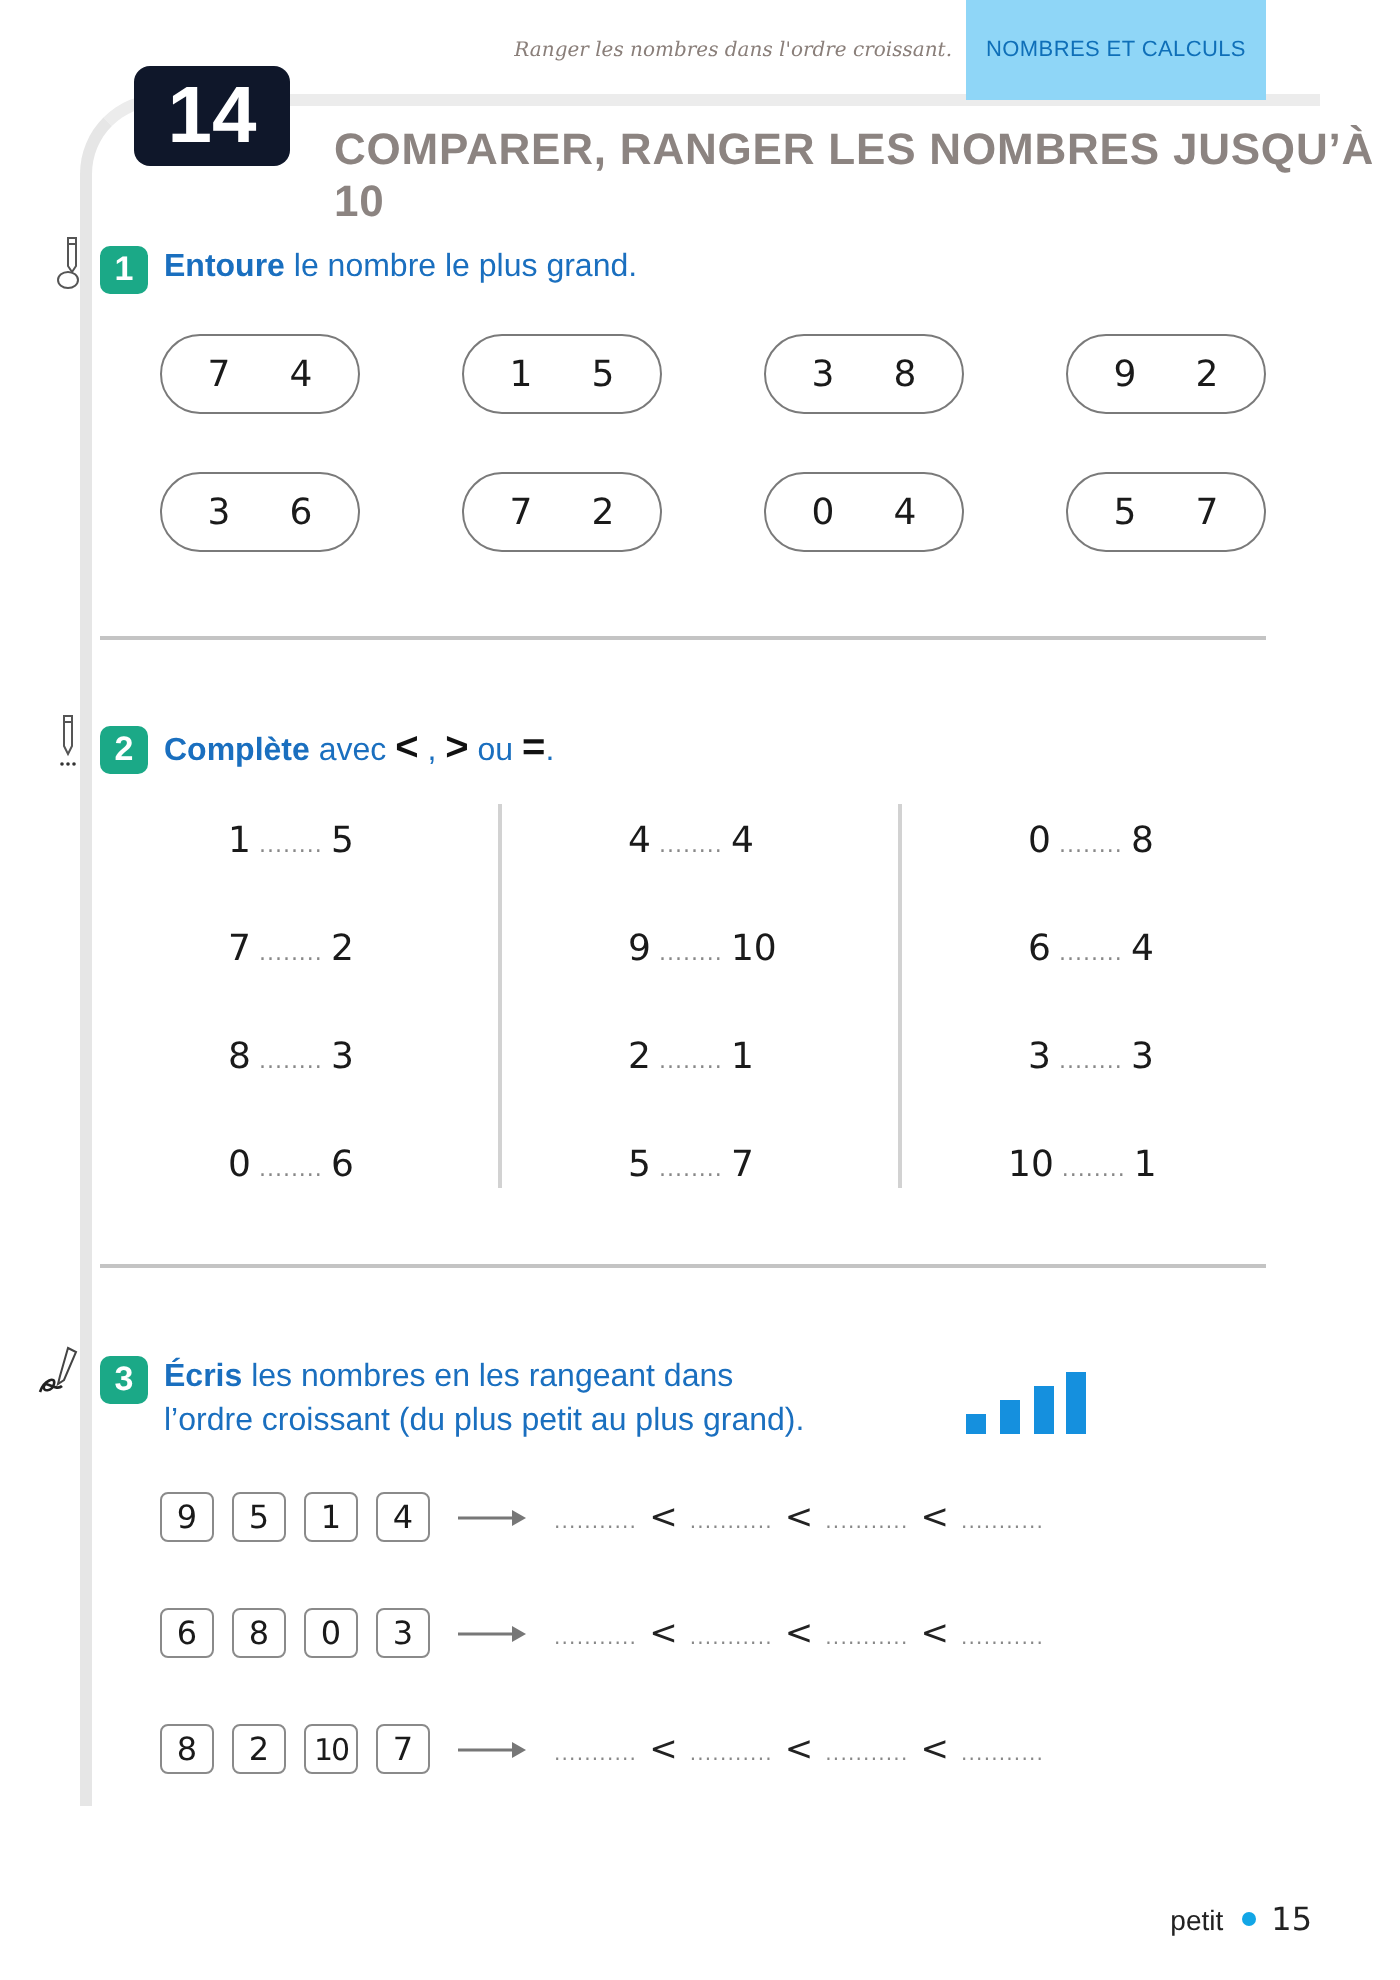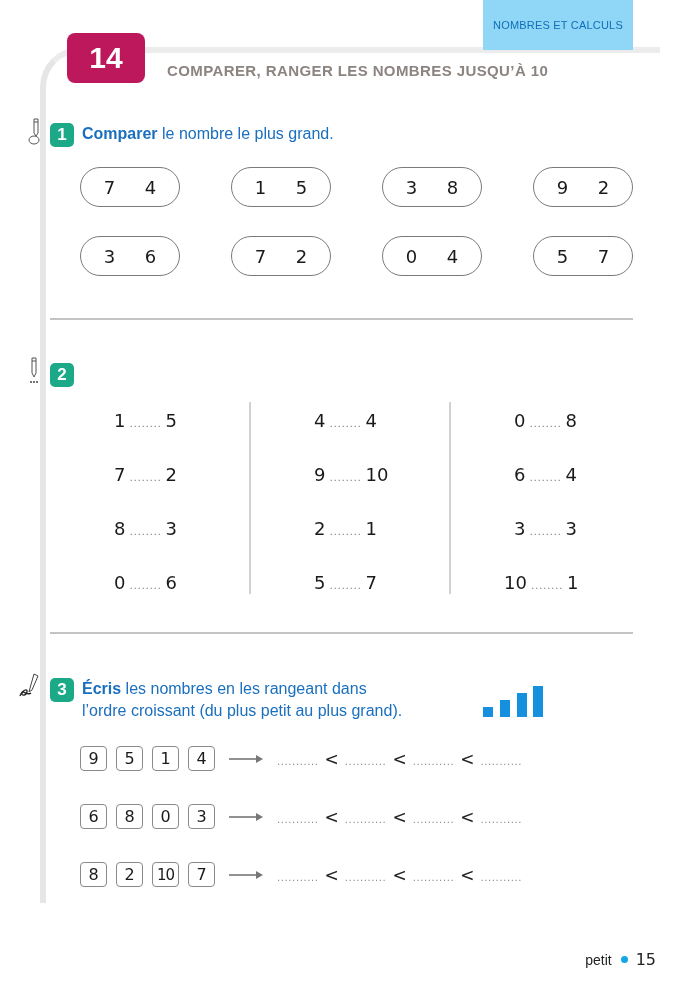--- a/index.html
+++ b/index.html
@@ -17,25 +17,25 @@
       font-family: "DejaVu Serif", serif; font-style: italic; font-size: 10px;
       color: #8a7f7a; line-height: 12px;
     }
     .domain-tab {
       position: absolute; left: 483px; top: 0; width: 150px; height: 50px;
       background: #8fd6f7; color: #0f6fb8; font-weight: normal; font-size: 11px;
       display: flex; align-items: center; justify-content: center; letter-spacing: 0.2px;
     }
     .lesson-number {
       position: absolute; left: 67px; top: 33px; width: 78px; height: 50px;
-      background: #be185d; color: #fff; font-weight: bold; font-size: 30px;
+      background: #0f172a; color: #fff; font-weight: bold; font-size: 40px;
       border-radius: 8px; display: flex; align-items: center; justify-content: center;
     }
     .lesson-title {
-      position: absolute; left: 167px; top: 62px; font-weight: bold; font-size: 15px;
+      position: absolute; left: 167px; top: 62px; font-weight: bold; font-size: 22px;
       color: #8c8481; letter-spacing: 0.4px;
     }
 
     .exercise-head { position: absolute; display: flex; align-items: flex-start; }
     .tool-icon { width: 22px; height: 28px; margin-right: 2px; margin-top: -6px; }
     .ex-num {
       width: 24px; height: 24px; background: #1ba987; color: #fff; font-weight: bold;
       font-size: 17px; border-radius: 5px; display: flex; align-items: center; justify-content: center;
       margin-right: 8px;
     }
@@ -76,34 +76,35 @@
     .footer { position: absolute; right: 44px; top: 950px; display: flex; align-items: center; font-size: 14px; color: #222; }
     .footer .dot { width: 7px; height: 7px; border-radius: 50%; background: #12a6e6; margin: 0 8px 0 9px; }
     .footer .pnum { font-family: "DejaVu Sans", sans-serif; font-size: 16px; }
   </style>
 </head>
 <body>
 
 <div class="page-frame"></div>
 
 <div class="objectives">
+  <div>Ranger les nombres dans l'ordre croissant.</div>
 </div>
 <div class="domain-tab">NOMBRES ET CALCULS</div>
 <div class="lesson-number">14</div>
 <div class="lesson-title">COMPARER, RANGER LES NOMBRES JUSQU’À 10</div>
 
 <div class="exercise-head" style="left:26px; top:123px;">
   <svg class="tool-icon" viewBox="0 0 22 28">
     <path d="M8 2 L12 2 L12 16 L10 19 L8 16 Z" fill="none" stroke="#555" stroke-width="1"></path>
     <line x1="8" y1="5" x2="12" y2="5" stroke="#555" stroke-width="1"></line>
     <ellipse cx="8" cy="23" rx="5" ry="4" fill="none" stroke="#555" stroke-width="1"></ellipse>
   </svg>
   <div class="ex-num">1</div>
   <div class="instruction">
-    <b>Comparer</b><span> le nombre le plus grand.</span>
+    <b>Entoure</b><span> le nombre le plus grand.</span>
   </div>
 </div>
 
 <div class="pill" style="left:80px; top:167px;">
     <span>7</span>
     <span>4</span>
   </div>
 <div class="pill" style="left:231px; top:167px;">
     <span>1</span>
     <span>5</span>
@@ -137,20 +138,23 @@
 
 <div class="exercise-head" style="left:26px; top:363px;">
   <svg class="tool-icon" viewBox="0 0 22 28">
     <path d="M6 1 L10 1 L10 16 L8 20 L6 16 Z" fill="none" stroke="#555" stroke-width="1"></path>
     <line x1="6" y1="4" x2="10" y2="4" stroke="#555" stroke-width="1"></line>
     <circle cx="5" cy="25" r="0.9" fill="#333"></circle>
       <circle cx="8" cy="25" r="0.9" fill="#333"></circle>
       <circle cx="11" cy="25" r="0.9" fill="#333"></circle>
   </svg>
   <div class="ex-num">2</div>
+  <div class="instruction">
+    <b>Complète</b><span> avec </span><span class="sym">&lt;</span><span> , </span><span class="sym">&gt;</span><span> ou </span><span class="sym">=</span><span>.</span>
+  </div>
 </div>
 
 <div class="vdivider" style="left:249px; top:402px; height:192px;"></div>
 <div class="vdivider" style="left:449px; top:402px; height:192px;"></div>
 
 <div class="cmp" style="left:114px; top:410px;">
     <span>1</span>
     <span class="dots">........</span>
     <span>5</span>
   </div>

